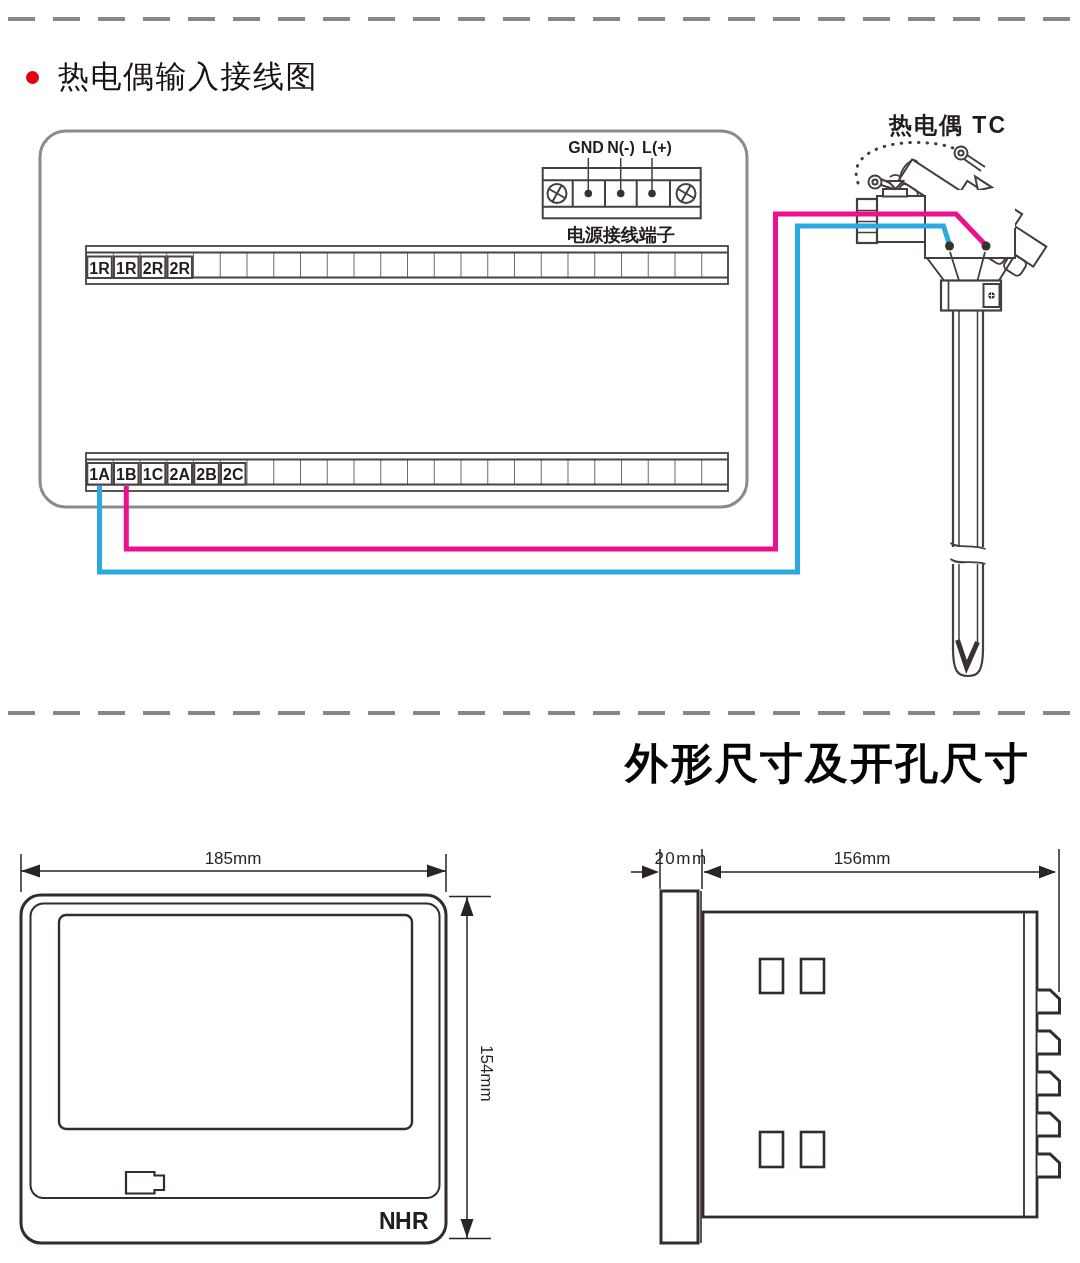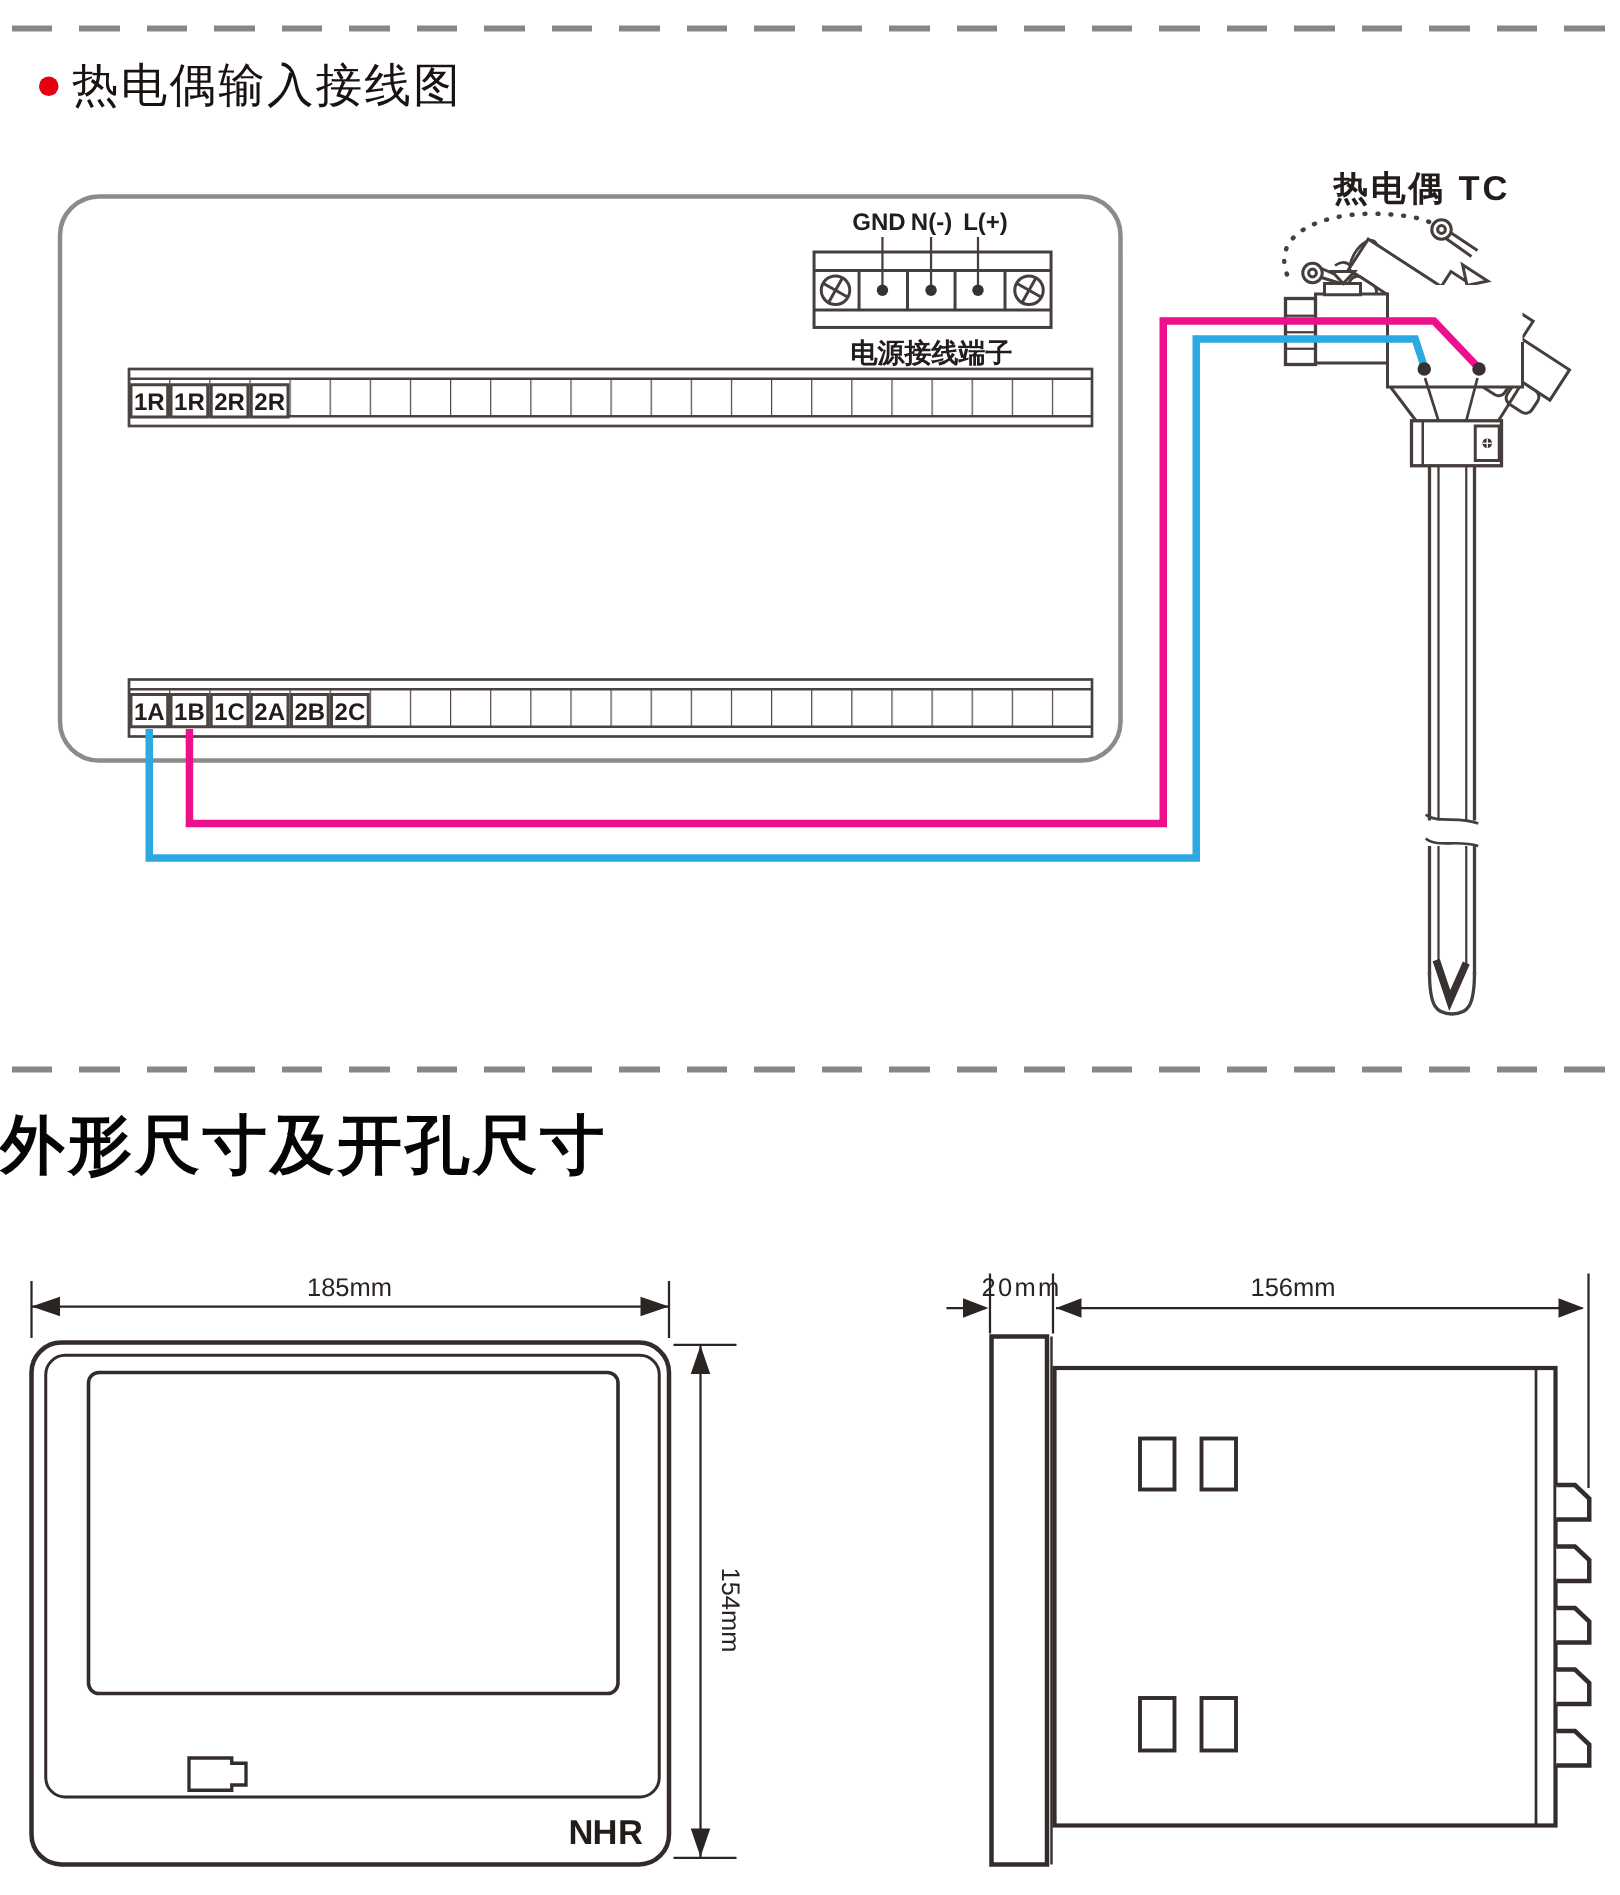--- a/index.html
+++ b/index.html
@@ -2,24 +2,24 @@
 <html><head>
 <meta charset="utf-8">
 <style>
   html,body{margin:0;padding:0;background:#ffffff;}
   .page{position:relative;width:1080px;height:1263px;background:#fff;overflow:hidden;
         font-family:"Liberation Sans","DejaVu Sans",sans-serif;color:#1c1714;}
   .dash{position:absolute;left:8px;width:1064px;height:4px;
         background:repeating-linear-gradient(90deg,#878787 0 27px,transparent 27px 45px);}
   .dash.top{top:17px;}
   .dash.mid{top:711px;}
-  .sec1-title{position:absolute;left:26px;top:36px;display:flex;align-items:center;gap:9px;text-align:right;}
+  .sec1-title{position:absolute;left:26px;top:56px;display:flex;align-items:center;gap:19px;text-align:right;}
   .bullet{width:13px;height:13px;border-radius:50%;background:#e60012;flex:0 0 auto;}
   .sec1-title .t{font-size:31px;font-weight:500;letter-spacing:1.5px;color:#181210;}
-  .sec2-title{position:absolute;left:0;top:735px;width:1030px;text-align:left;
+  .sec2-title{position:absolute;left:0;top:735px;width:1030px;text-align:right;
               font-size:43px;font-weight:700;letter-spacing:2px;color:#050505;}
   svg{position:absolute;font-family:"Liberation Sans","DejaVu Sans",sans-serif;}
   svg text{fill:#221c1a;}
   .lab{font-size:16px;font-weight:700;}
   .dimtxt{font-size:17px;font-weight:500;fill:#2a2523;}
   .cn{font-size:18px;font-weight:700;}
 </style>
 </head>
 <body>
 

